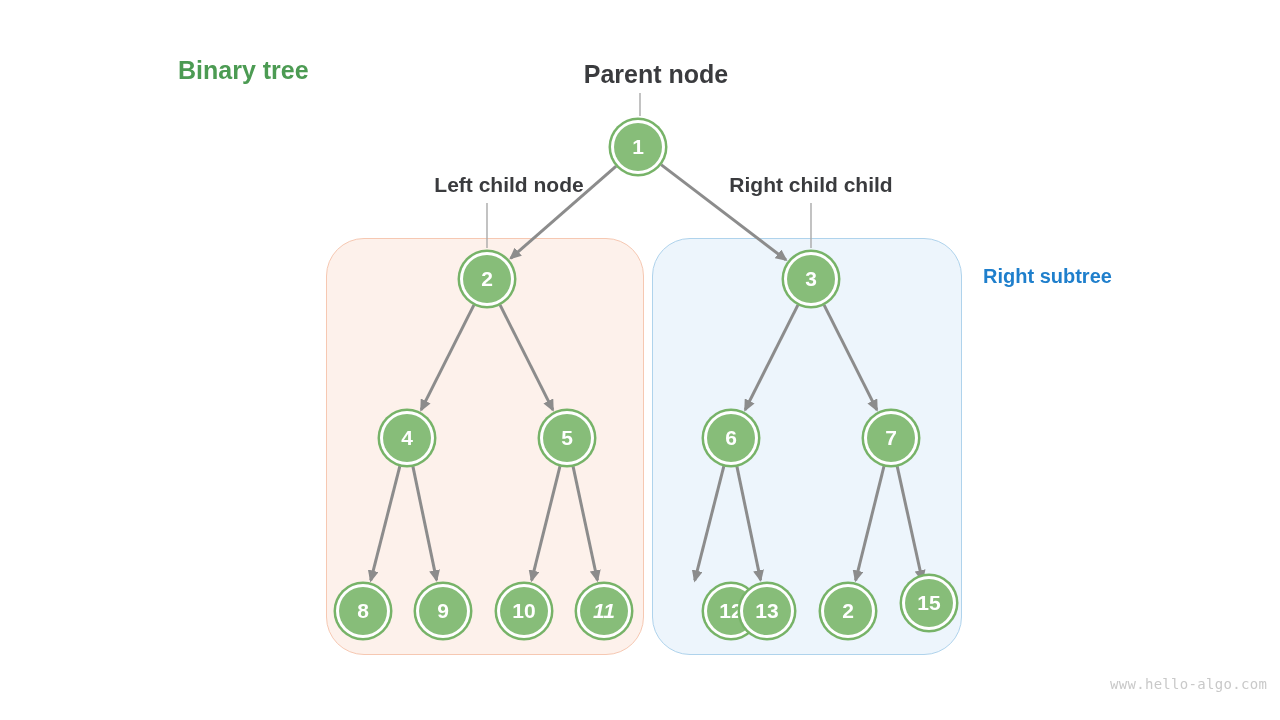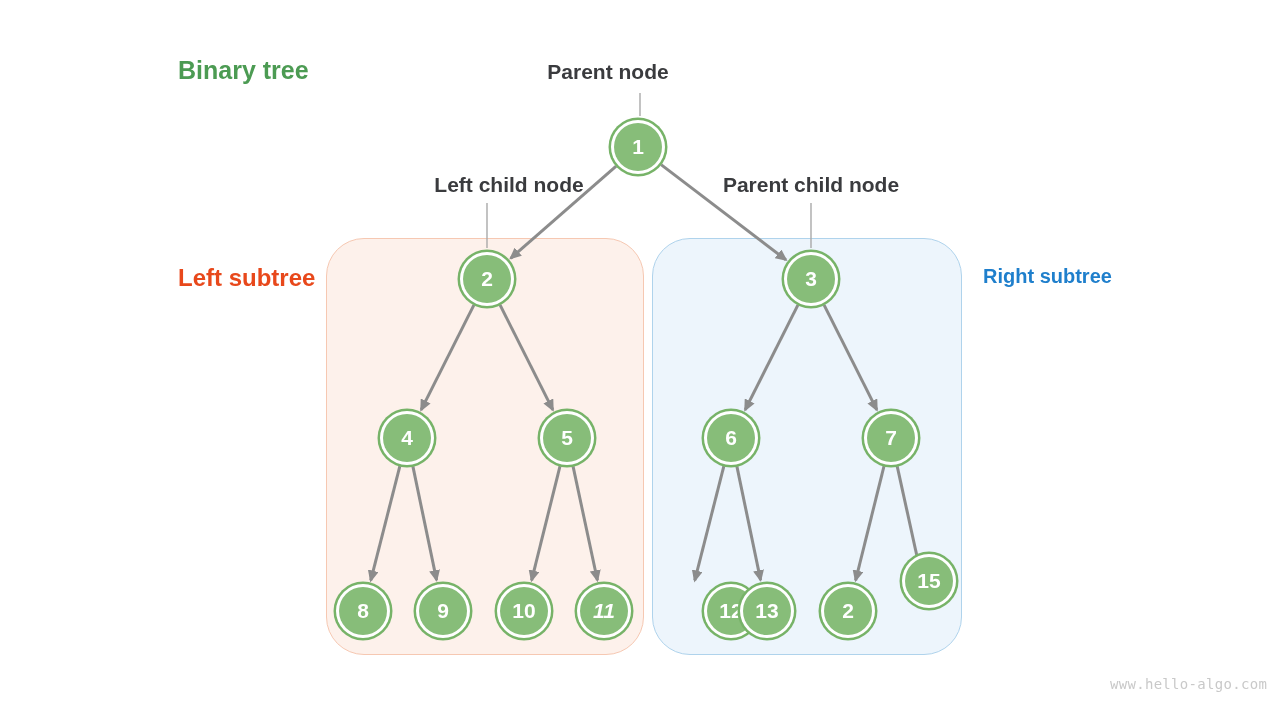--- a/index.html
+++ b/index.html
@@ -19,21 +19,21 @@
     box-shadow:0 0 0 3px #ffffff,0 0 0 5.5px var(--node-ring);
     color:var(--node-text);font-size:21px;font-weight:700;
     display:flex;align-items:center;justify-content:center;
     transform:translate(-50%,-50%);z-index:2;
   }
   .diagram-label{
     position:absolute;font-weight:700;color:var(--label-dark);
     white-space:nowrap;line-height:1.2;z-index:3;
   }
   .title-label{left:178px;top:55px;font-size:25px;color:var(--title-green);}
-  .parent-label{left:608px;top:59px;transform:translateX(-50%);font-size:21px;}
+  .parent-label{left:656px;top:59px;transform:translateX(-50%);font-size:25px;}
   .left-child-label{left:487px;top:172px;transform:translateX(-50%);font-size:21px;margin-left:22px;}
   .right-child-label{left:811px;top:172px;transform:translateX(-50%);font-size:21px;}
   .left-subtree-label{left:178px;top:264px;font-size:24px;color:var(--left-subtree-text);}
   .right-subtree-label{left:983px;top:264px;font-size:20px;color:var(--right-subtree-text);}
   .watermark{
     position:absolute;left:1078px;top:676px;font-family:"DejaVu Sans Mono",monospace;
     font-size:14px;letter-spacing:0.3px;color:var(--watermark-gray);z-index:3;font-weight:400;margin-left:32px;
   }
 </style>
 </head>
@@ -66,33 +66,32 @@
       <line x1="736.9081195571316" y1="466.39179676066027" x2="760.5825597913915" y2="580.160634553076" stroke="#8C8C8C" stroke-width="3" marker-end="url(#arrowhead)"></line>
       <line x1="884.0047510796263" y1="466.14367588894544" x2="855.5982876204059" y2="580.430145155111" stroke="#8C8C8C" stroke-width="3" marker-end="url(#arrowhead)"></line>
       <line x1="897.2216212568985" y1="466.3247494064062" x2="922.242032083024" y2="580.2334618516622" stroke="#8C8C8C" stroke-width="3" marker-end="url(#arrowhead)"></line>
       <line x1="640" y1="93" x2="640" y2="116" stroke="#A9A9A9" stroke-width="1.4"></line>
       <line x1="487" y1="203" x2="487" y2="248" stroke="#A9A9A9" stroke-width="1.4"></line>
       <line x1="811" y1="203" x2="811" y2="248" stroke="#A9A9A9" stroke-width="1.4"></line>
     </svg>
 
   <div class="diagram-label parent-label">Parent node</div>
   <div class="diagram-label left-child-label">Left child node</div>
-  <div class="diagram-label right-child-label">Parent child node</div>
-  <div class="diagram-label left-subtree-label">Left subtree</div>
+  <div class="diagram-label right-child-label">Right child child</div>
   <div class="diagram-label right-subtree-label">Right subtree</div>
 
   <div class="watermark">www.hello-algo.com</div>
 <div class="node" style="left: 638px; top: 147px;">1</div>
     <div class="node" style="left: 487px; top: 279px;">2</div>
     <div class="node" style="left: 811px; top: 279px;">3</div>
     <div class="node" style="left: 407px; top: 438px;">4</div>
     <div class="node" style="left: 567px; top: 438px;">5</div>
     <div class="node" style="left: 731px; top: 438px;">6</div>
     <div class="node" style="left: 891px; top: 438px;">7</div>
     <div class="node" style="left: 363px; top: 611px;">8</div>
     <div class="node" style="left: 443px; top: 611px;">9</div>
     <div class="node" style="left: 524px; top: 611px;">10</div>
     <div class="node" style="left: 604px; top: 611px; font-style: italic;">11</div>
     <div class="node" style="left: 687px; top: 611px; margin-left: 44px;">12</div>
     <div class="node" style="left: 767px; top: 611px;">13</div>
     <div class="node" style="left: 848px; top: 611px;">2</div>
-    <div class="node" style="left: 929px; top: 581px;">15</div>
+    <div class="node" style="left: 929px; top: 603px;">15</div>
   </div>
 
 </body></html>

